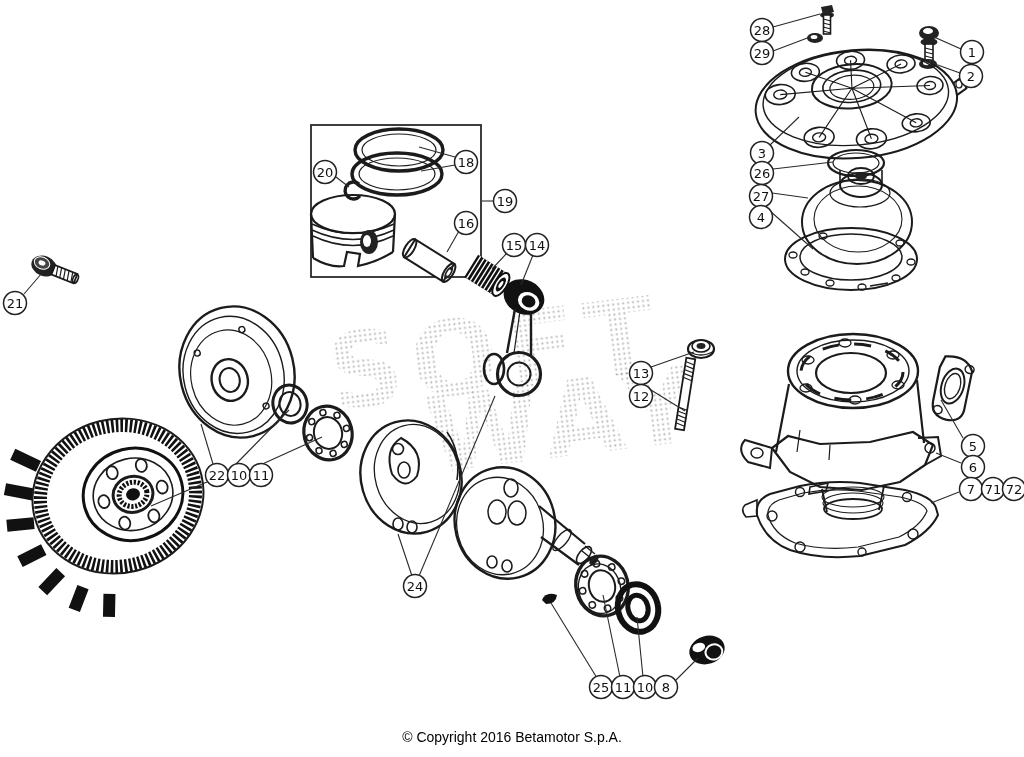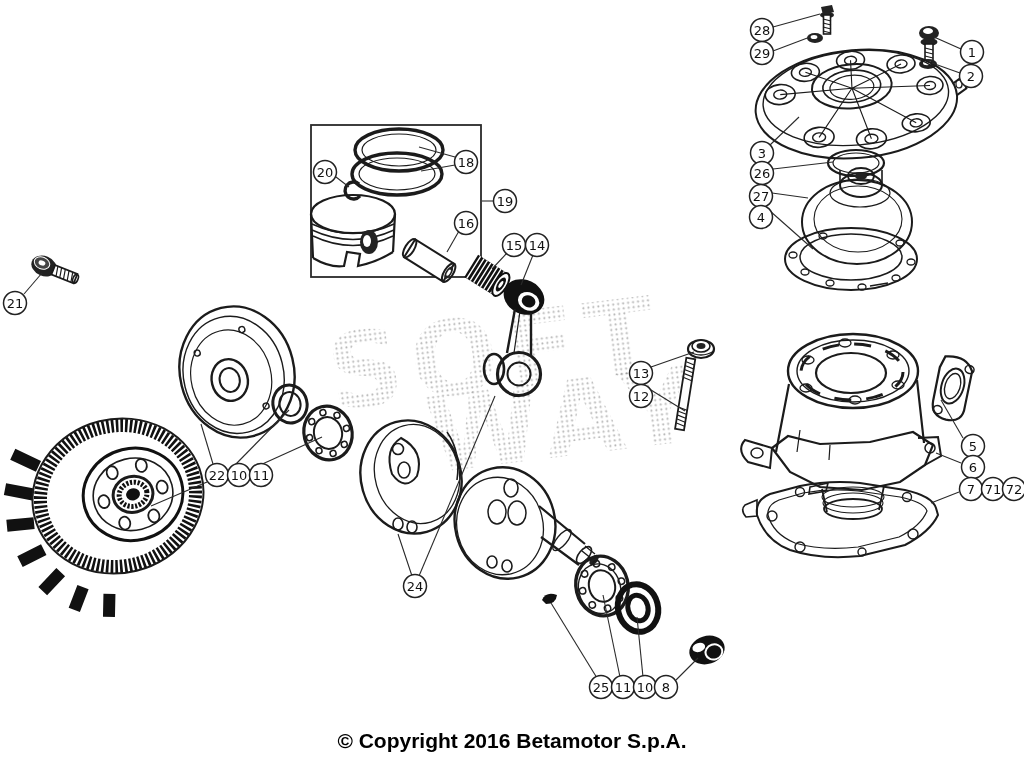--- a/index.html
+++ b/index.html
@@ -5,21 +5,21 @@
   html,body{margin:0;padding:0;background:#e8e8e8;}
   .canvas{position:relative;width:1024px;height:757px;background:#ffffff;overflow:hidden;
           font-family:"Liberation Sans",sans-serif;}
   svg{position:absolute;left:0;top:0;}
   .ln{stroke:#1b1b1b;fill:none;}
   .leader{stroke:#2a2a2a;stroke-width:1.1;}
   .callout-circle{fill:#ffffff;stroke:#222;stroke-width:1.5;}
   .callout-num{font:13px "DejaVu Sans",sans-serif;text-anchor:middle;fill:#111;}
   .wm{font:bold 104px "DejaVu Sans",sans-serif;letter-spacing:8px;opacity:.5;}
   .copyright{position:absolute;left:0;top:729px;width:100%;text-align:center;
-             font-weight:bold;font-size:21px;color:#000;}
+             font-weight:normal;font-size:14px;color:#000;}
 </style>
 </head>
 <body>
 
 <div class="canvas">
 <svg width="1024" height="757" viewBox="0 0 1024 757">
   <defs>
     <pattern id="halftone" width="5" height="5" patternUnits="userSpaceOnUse">
       <circle cx="1.4" cy="1.4" r="1.05" fill="#6f6f6f"></circle>
     </pattern>

